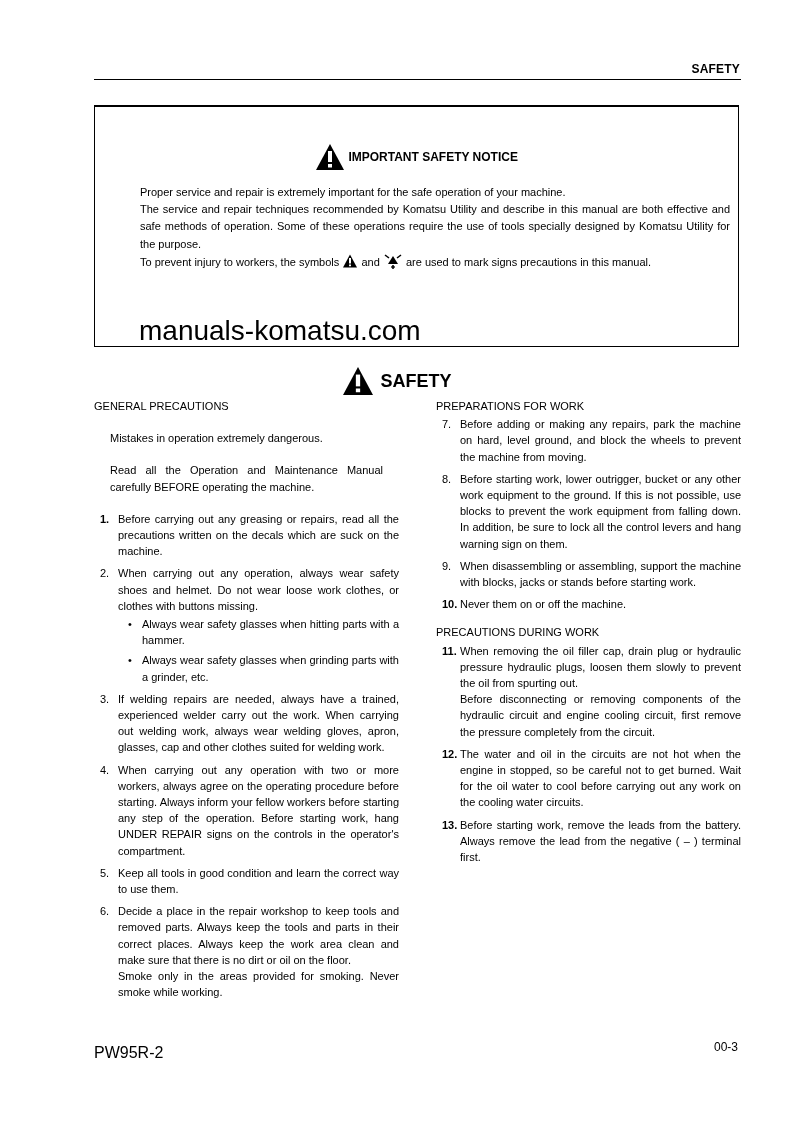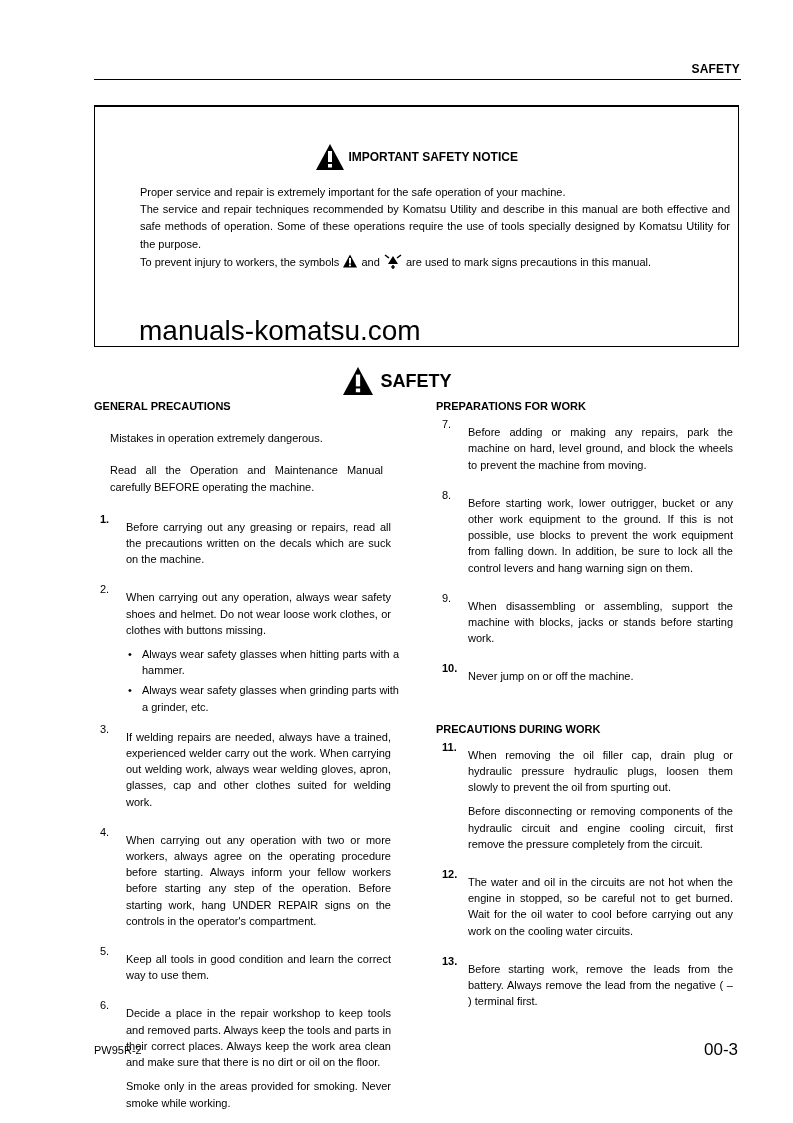--- a/index.html
+++ b/index.html
@@ -12,34 +12,34 @@
   .notice-title { left: 0; width: 100%; top: 36px; text-align: center; font-size: 12px; font-weight: bold; }
   .notice-title .txt { vertical-align: middle; }
   .warn { display: inline-block; vertical-align: middle; }
   .notice-body { left: 30px; top: 77px; width: 590px; font-size: 11px; line-height: 17.2px; margin-left: 15px; }
   .notice-body p { margin: 0; text-align: justify; }
   .watermark { left: 44px; top: 208px; font-size: 28px; }
   .safety-title { left: 0; width: 793px; top: 366px; text-align: center; font-size: 18px; font-weight: bold; }
   .col { font-size: 11px; line-height: 16.2px; }
   .col-left { left: 94px; top: 398px; width: 305px; }
   .col-right { left: 436px; top: 398px; width: 305px; }
-  .sec-h { font-weight: bold; font-size: 11px; margin: 0; }
+  .sec-h { font-weight: normal; font-size: 11px; margin: 0; }
   .intro { margin: 16px; }
   .item { display: flex; margin-top: 2px; }
   .item + .item, .item.mt { margin-top: 6px; }
   .num { width: 24px; flex: none; text-align: right; padding-right: 0; box-sizing: border-box; }
   .num span { display: inline-block; width: 18px; text-align: left; }
   .item-body { flex: 1; text-align: justify; }
-  .item-body p { margin: 8px; }
+  .item-body p { margin: 0; }
   .bullet { display: flex; margin-top: 2px; }
   .bullet .dot { width: 24px; flex: none; text-align: center; }
   .bullet .btxt { flex: 1; text-align: justify; }
-  .sec-gap { margin-top: 28px; }
-  .footer-left { left: 94px; top: 1044px; font-size: 11px; }
-  .footer-right { right: 55px; top: 1040px; font-size: 17px; }
+  .sec-gap { margin-top: 12px; }
+  .footer-left { left: 94px; top: 1044px; font-size: 16px; }
+  .footer-right { right: 55px; top: 1040px; font-size: 12px; }
 </style>
 </head>
 <body>
 
 <div class="abs hdr-title">SAFETY</div>
 <div class="abs hdr-rule"></div>
 
 <div class="abs notice-box">
   <div class="abs notice-title">
     <svg class="warn" width="30" height="28" viewBox="0 0 30 28">
@@ -150,21 +150,21 @@
   </div>
   <div class="item">
     <div class="num"><span>9.</span></div>
     <div class="item-body">
         <p>When disassembling or assembling, support the machine with blocks, jacks or stands before starting work.</p>
       </div>
   </div>
   <div class="item">
     <div class="num"><span style="font-weight:bold">10.</span></div>
     <div class="item-body">
-      <p>Never jump on or off the machine.</p>
+      <p>Never them on or off the machine.</p>
     </div>
   </div>
 
   <p class="sec-h sec-gap">PRECAUTIONS DURING WORK</p>
   <div class="item">
     <div class="num"><span style="font-weight:bold">11.</span></div>
     <div class="item-body">
       <p>When removing the oil filler cap, drain plug or hydraulic pressure hydraulic plugs, loosen them slowly to prevent the oil from spurting out.</p>
       <p>Before disconnecting or removing components of the hydraulic circuit and engine cooling circuit, first remove the pressure completely from the circuit.</p>
     </div>

